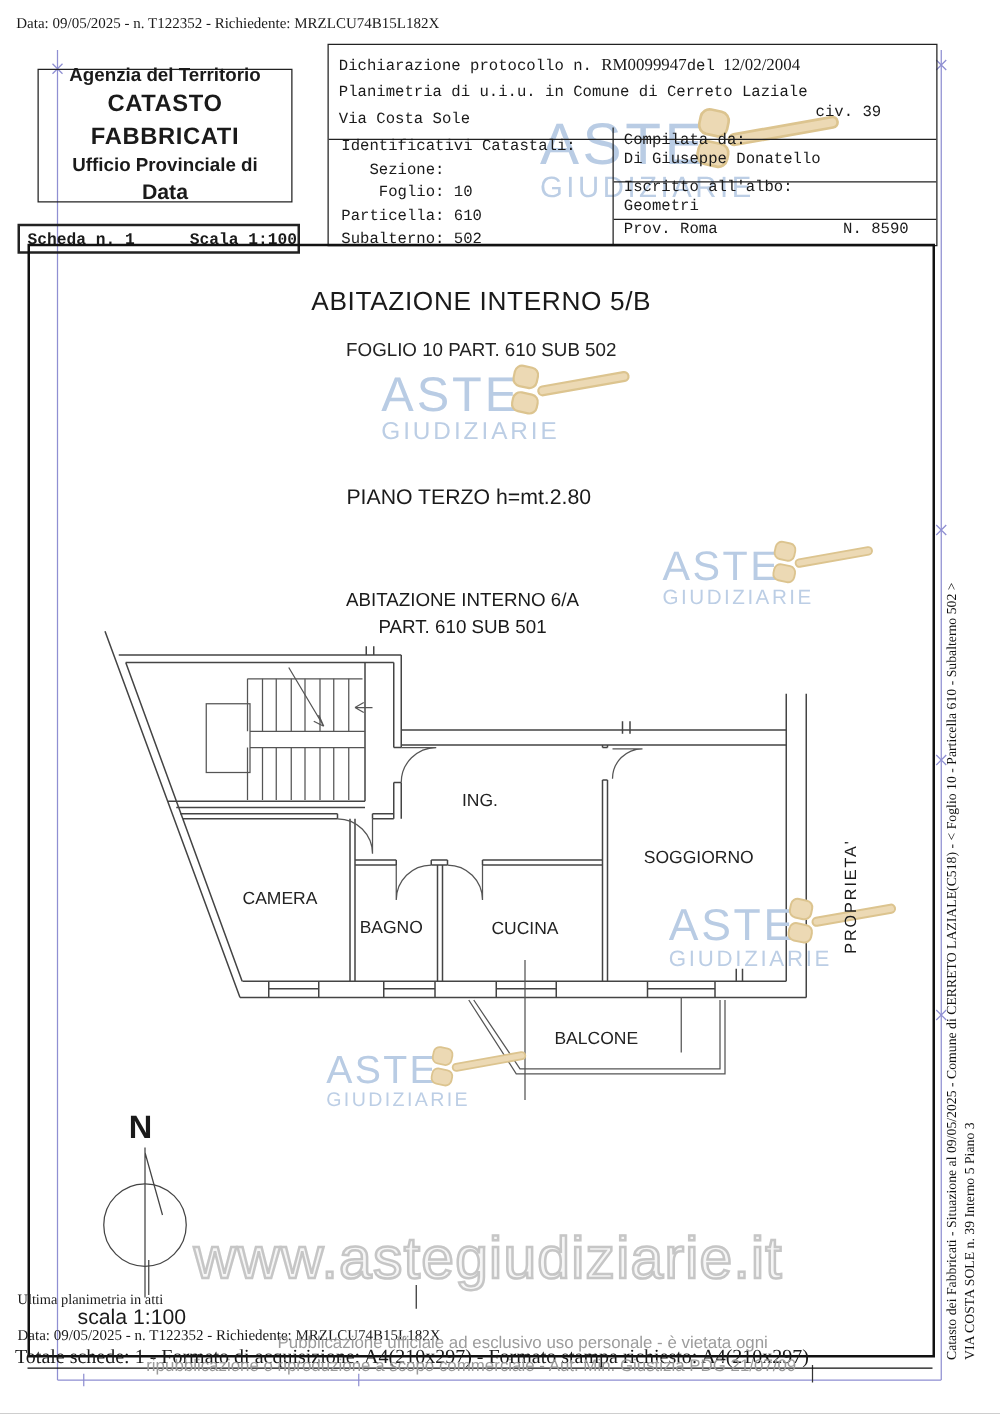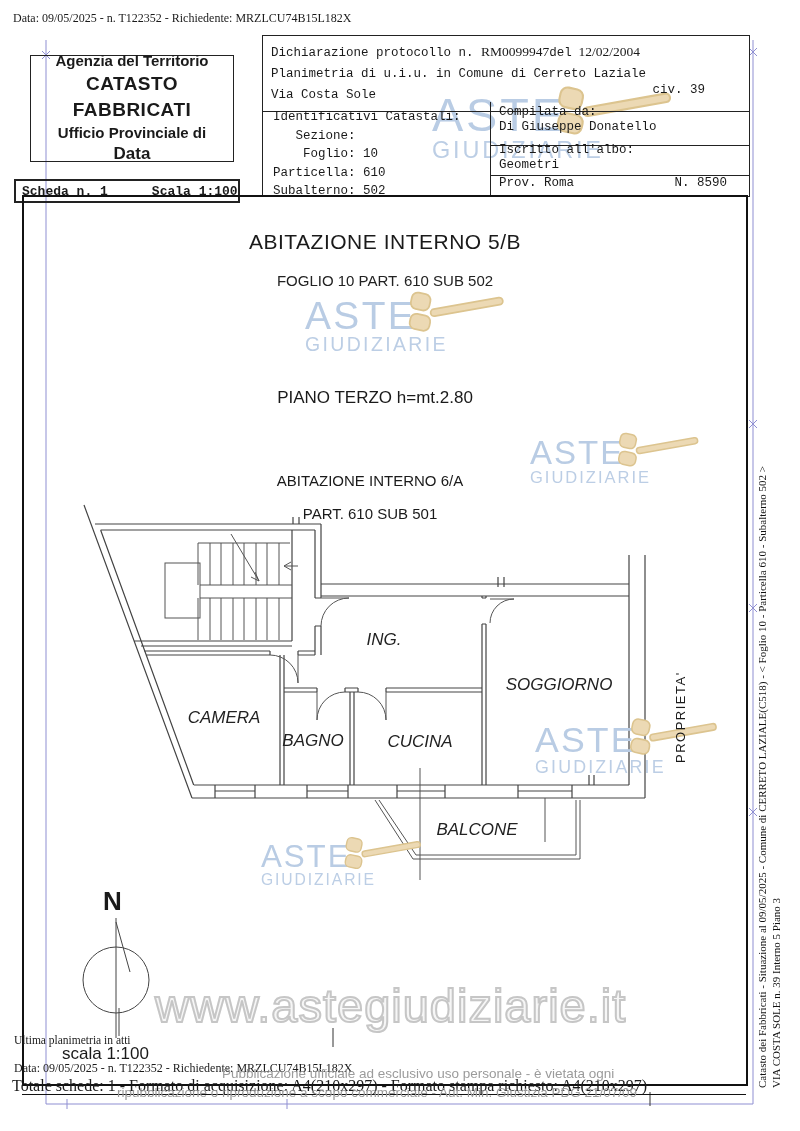--- a/index.html
+++ b/index.html
@@ -42,24 +42,24 @@
   
   #main-frame{left:22px;top:195px;width:722px;height:887px;border:2px solid #111;}
   #frame-bottom-line{left:22px;top:1094px;width:724px;height:0;border-top:1.5px solid #111;}
 
   
   .ctr{text-align:center;white-space:nowrap;}
   #title-main{left:180px;top:230px;width:410px;font-size:21px;letter-spacing:.5px;}
   #title-sub{left:180px;top:272px;width:410px;font-size:15px;color:#222;}
   #floor-line{left:170px;top:388px;width:410px;font-size:17px;}
   #neigh-1{left:165px;top:472px;width:410px;font-size:15px;}
-  #neigh-2{left:165px;top:505px;width:410px;font-size:15px;}
-
-  
-  .room{font-size:17px;color:#222;white-space:nowrap;transform:translate(-50%,-50%);font-style:italic;}
+  #neigh-2{left:165px;top:493px;width:410px;font-size:15px;}
+
+  
+  .room{font-size:14px;color:#222;white-space:nowrap;transform:translate(-50%,-50%);}
   
   #property-label{left:673px;top:763px;font-size:13px;letter-spacing:1.5px;white-space:nowrap;
                   transform:rotate(-90deg);transform-origin:0 0;}
   .margin-vert{font-family:"Liberation Serif",serif;font-size:11px;white-space:nowrap;
                transform:rotate(-90deg);transform-origin:0 0;color:#111;}
   #margin-line1{left:756px;top:1088px;}
   #margin-line2{left:770px;top:1088px;}
 
   
   #compass-n{left:103px;top:886px;font-size:26px;font-weight:bold;}

